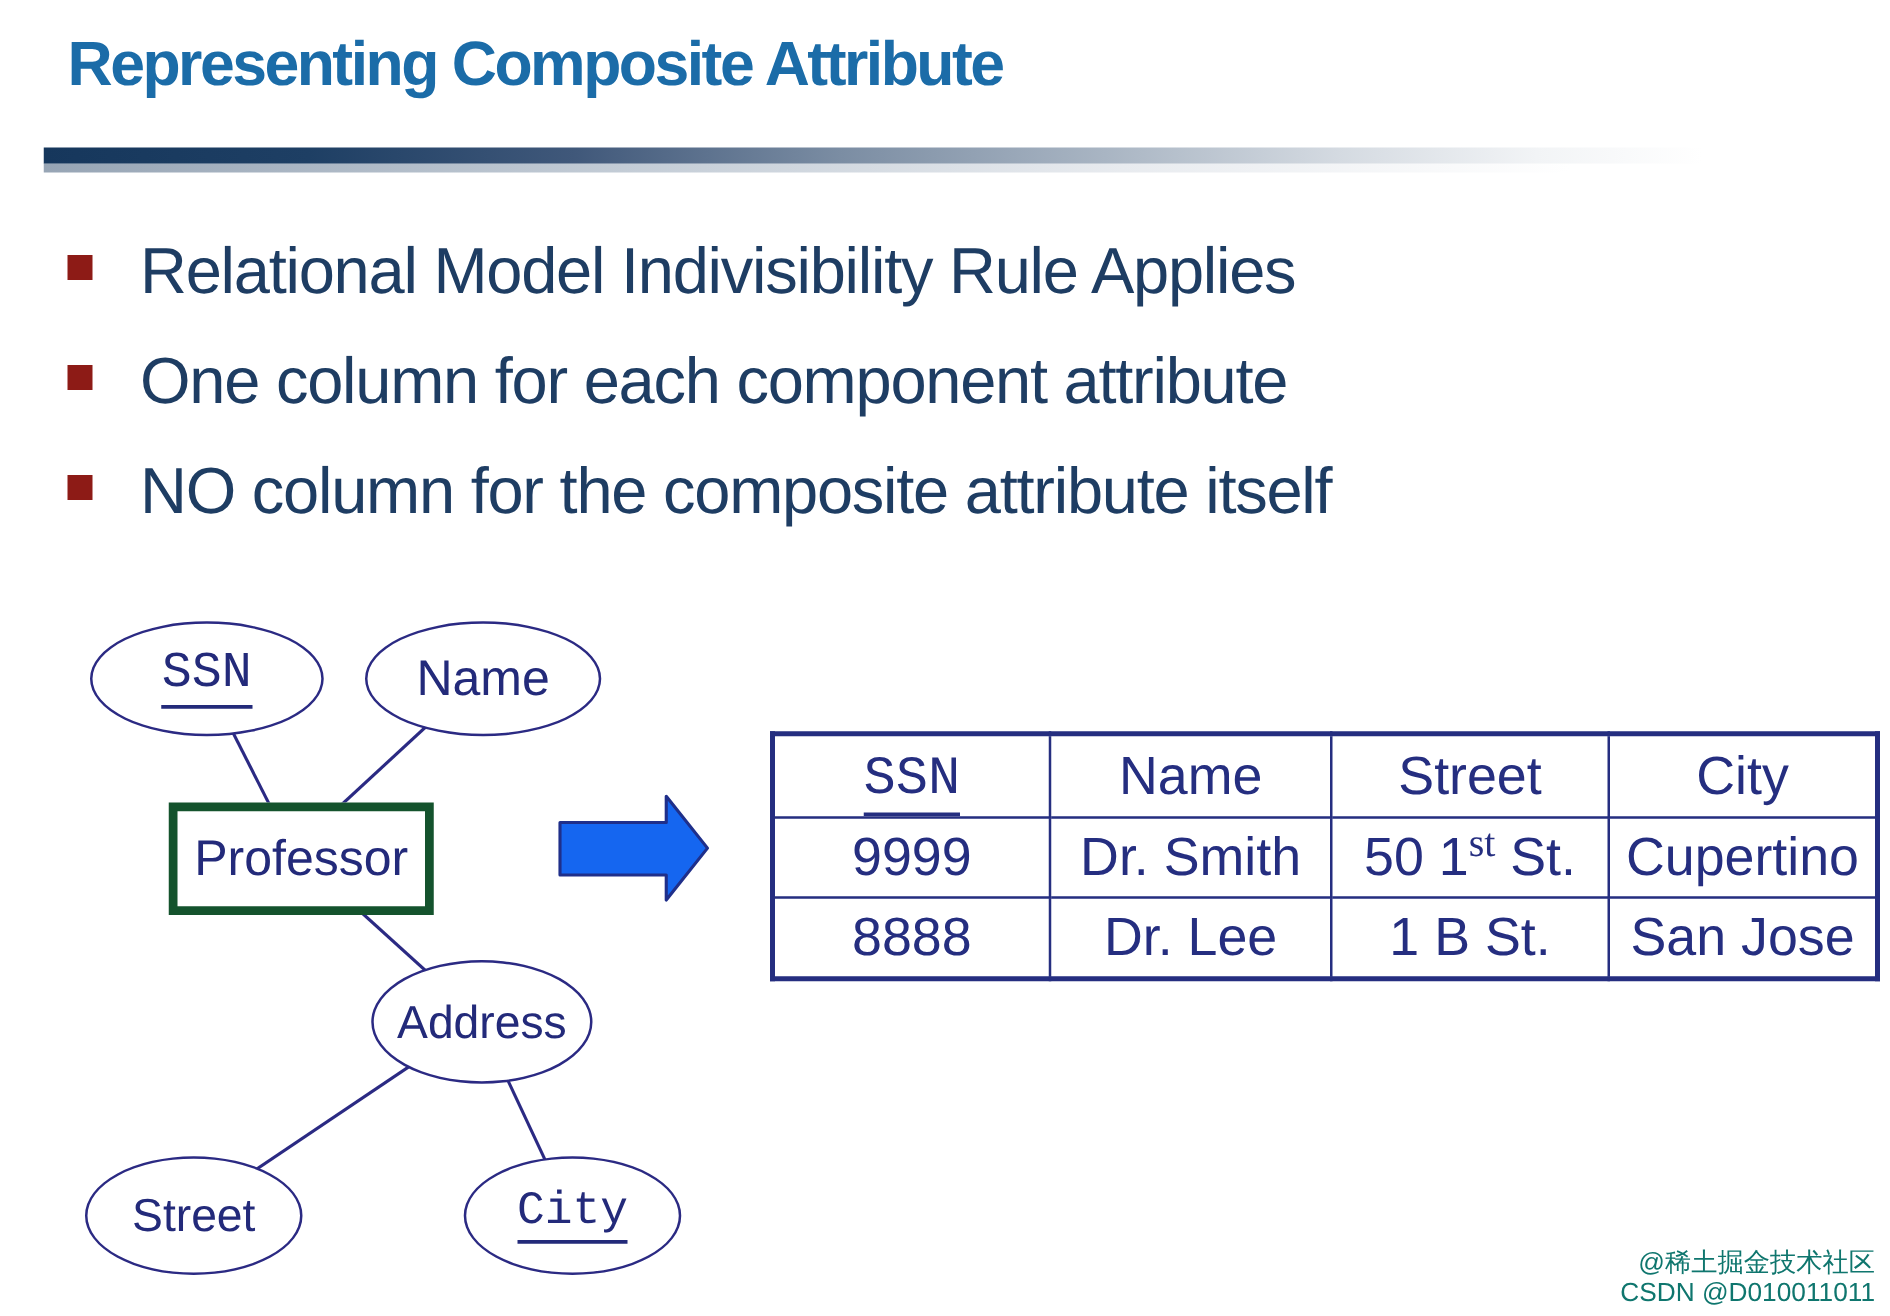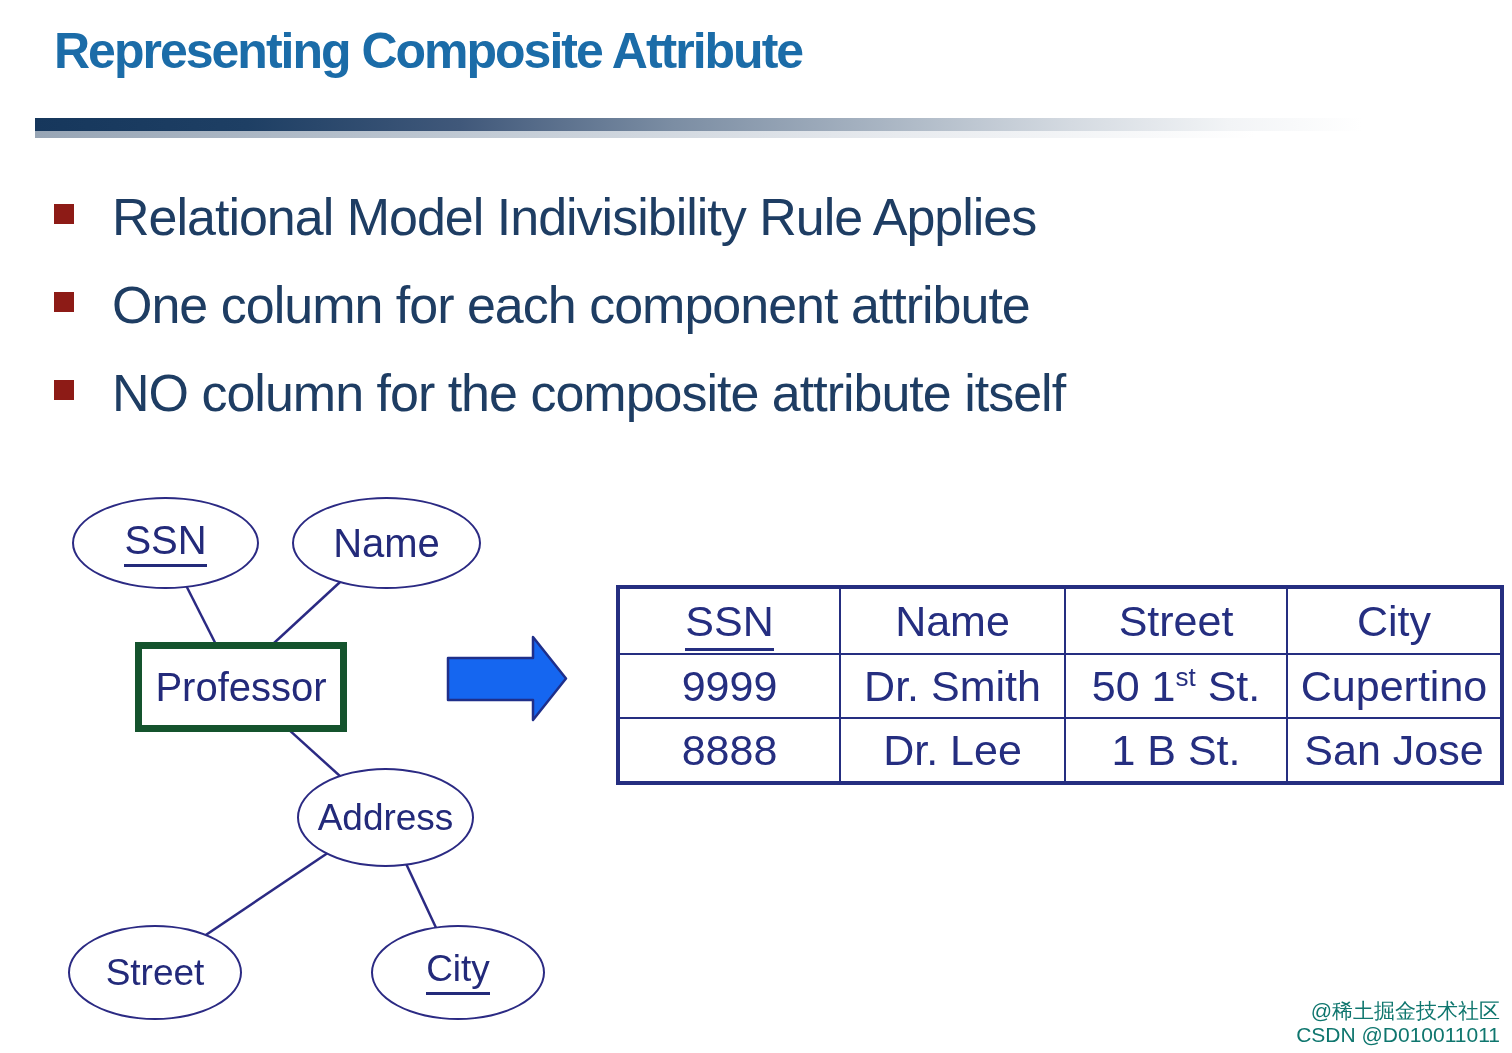--- a/index.html
+++ b/index.html
@@ -59,38 +59,38 @@
     font-size: 37px; white-space: nowrap;
   }
   .er-ellipse { border: 2px solid #2B2A83; border-radius: 50%; }
   .er-rect    { border: 7px solid #14532d; }
   #node-ssn       { left: 72px;  top: 497px; width: 183px; height: 88px; font-size: 40px; }
   #node-name      { left: 292px; top: 497px; width: 185px; height: 88px; font-size: 40px; }
   #node-professor { left: 135px; top: 642px; width: 198px; height: 76px; font-size: 40px; }
   #node-address   { left: 297px; top: 768px; width: 173px; height: 95px; }
   #node-street    { left: 68px;  top: 925px; width: 170px; height: 91px; }
   #node-city      { left: 371px; top: 925px; width: 170px; height: 91px; }
-  .key-underline { border-bottom: 3px solid currentColor; padding-bottom: 3px; line-height: 1.05; }
+  .key-underline { border-bottom: 3px solid currentColor; padding-bottom: 3px; line-height: 1.05; font-family: Liberation Mono, monospace; }
 
   
   .result-table {
     position: absolute; left: 616px; top: 585px; z-index: 2;
     border-collapse: collapse; table-layout: fixed;
     color: #252E80; background: #ffffff;
     border: 4px solid #252E80;
   }
   .result-table td {
     border: 2px solid #252E80;
     text-align: center; vertical-align: middle;
     font-size: 43px; padding: 0; overflow: hidden; white-space: nowrap;
   }
   .result-table .hdr-row td { height: 64px; }
   .result-table .data-row td { height: 62px; }
   .cell-sup {
-    font-size: 26px; position: relative; top: -15px;
+    font-size: 32px; position: relative; top: -15px; font-family: Liberation Serif, serif;
   }
 
   
   .watermark {
     position: absolute; right: 12px; top: 999px;
     text-align: right; color: #0f766e;
     font-size: 21px; line-height: 24px;
   }
 </style>
 </head>

